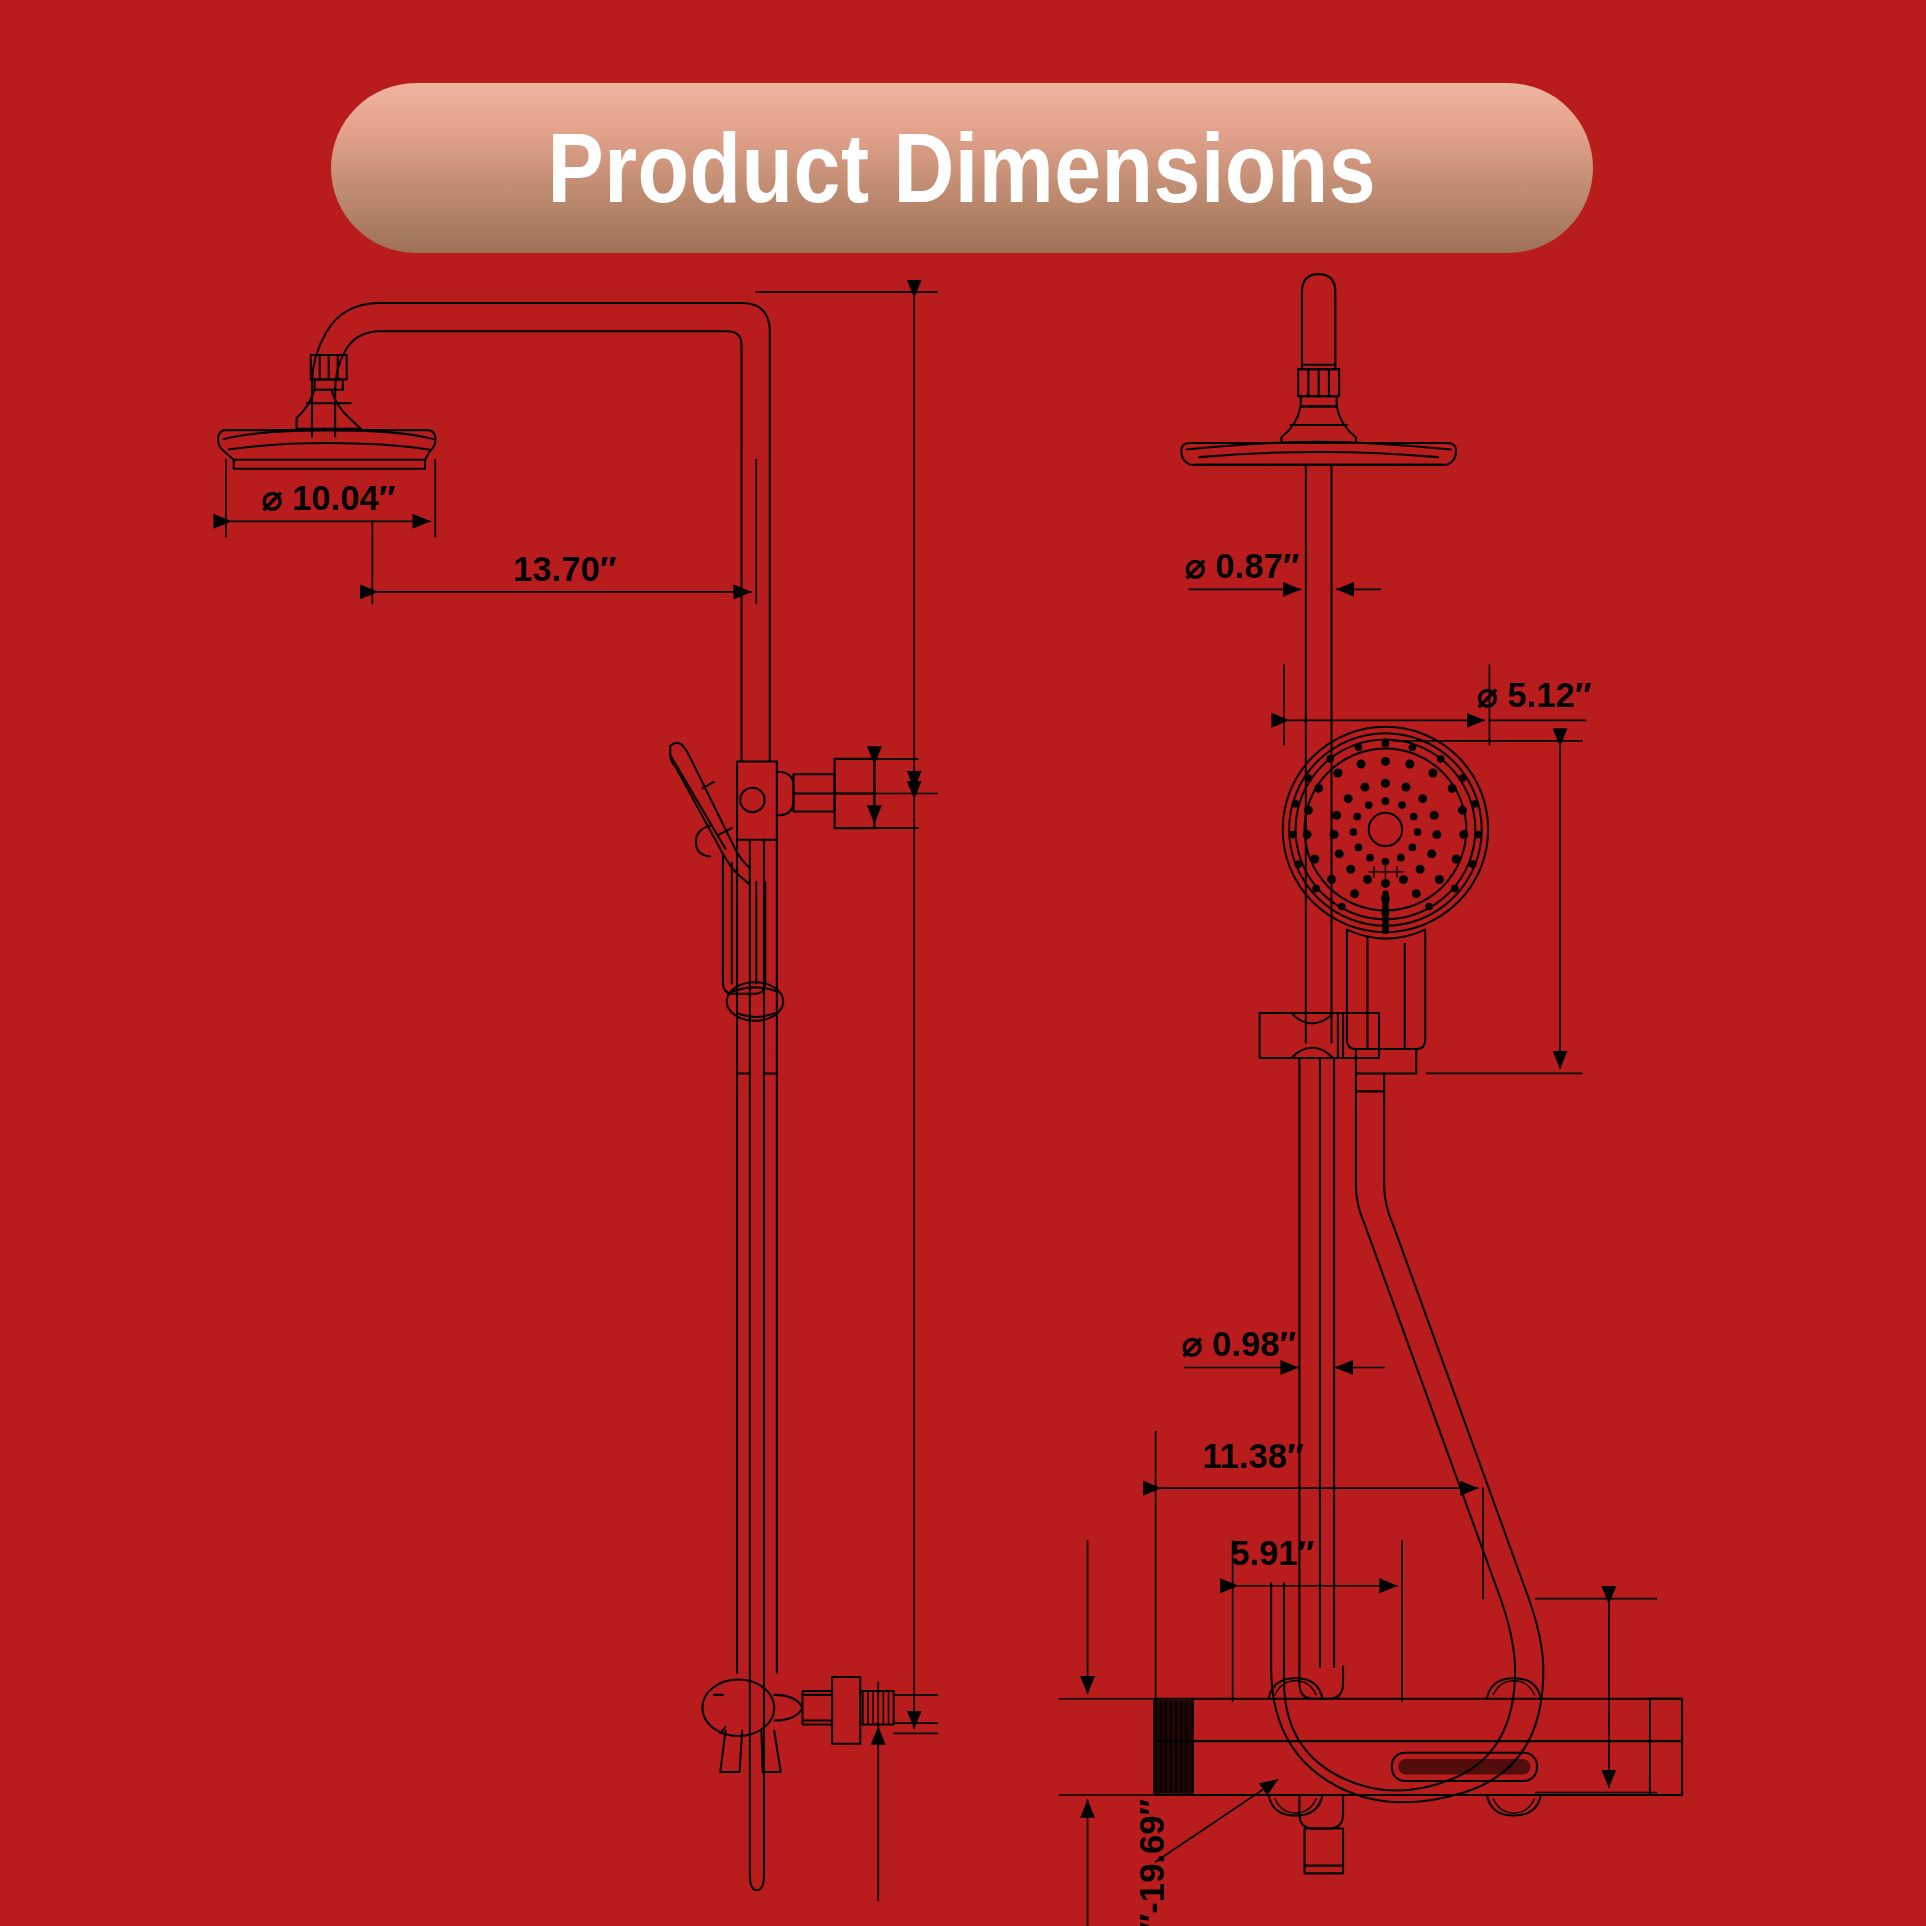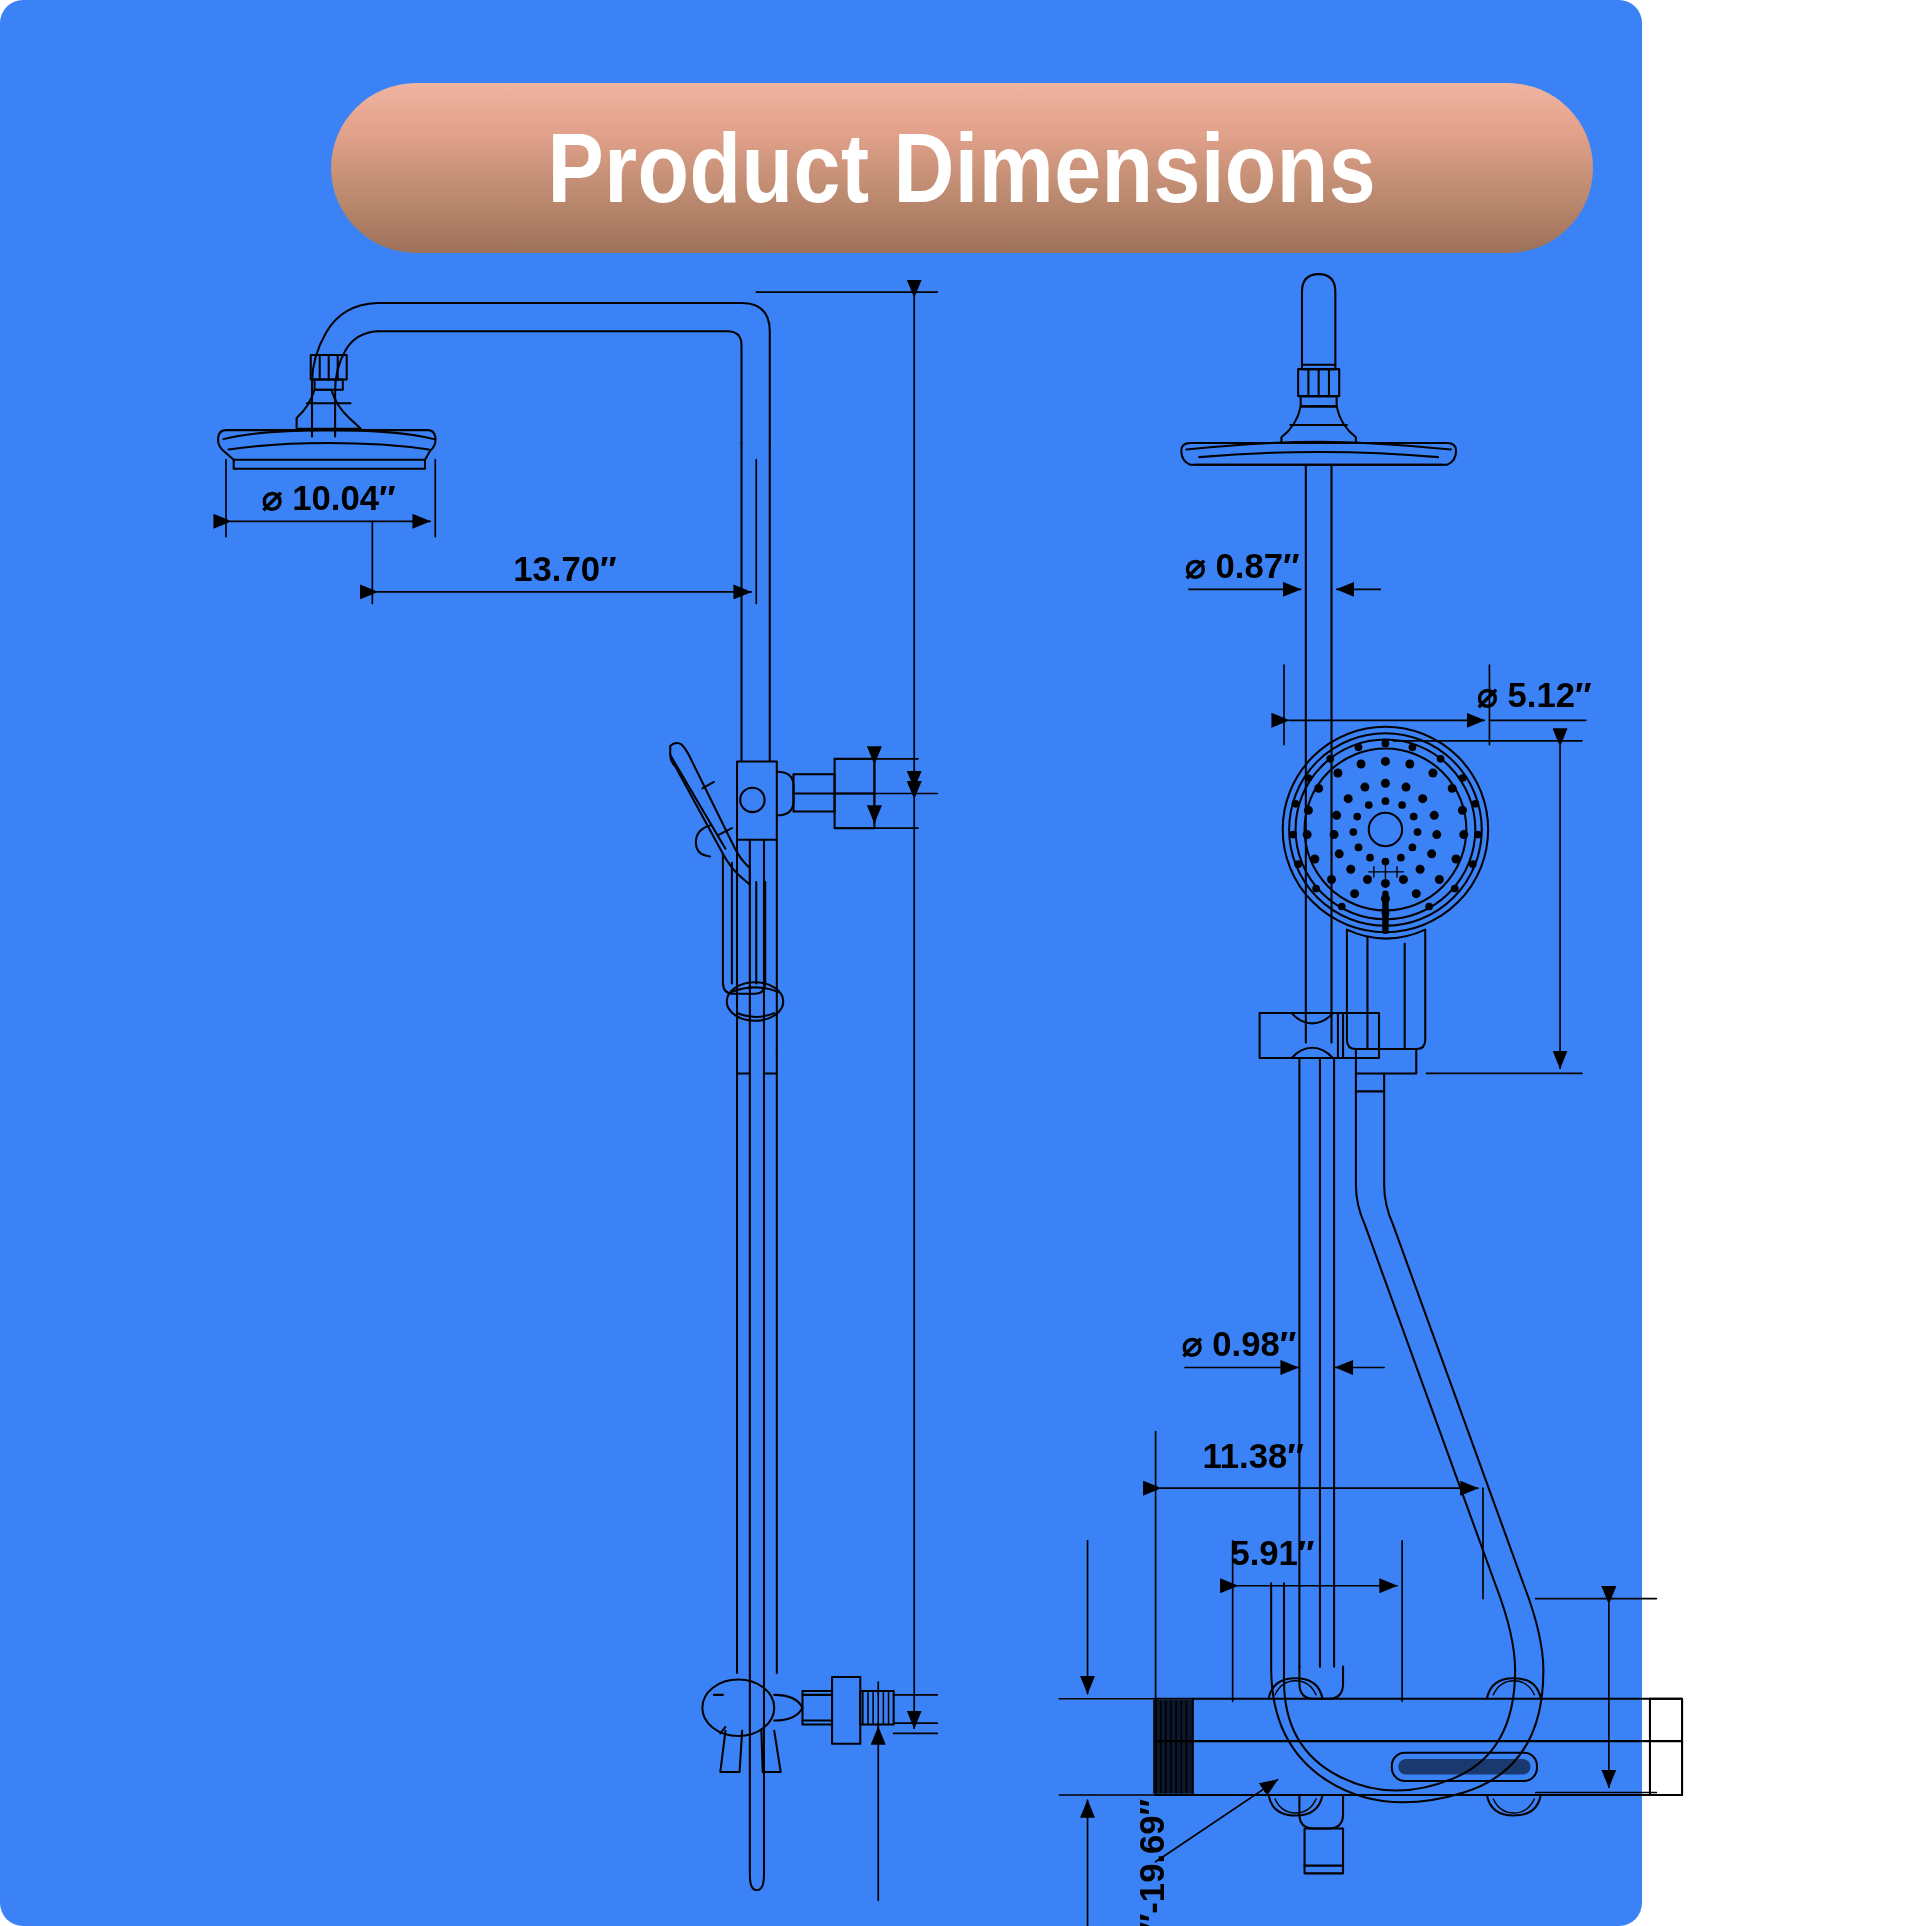--- a/index.html
+++ b/index.html
@@ -1,17 +1,17 @@
 <!DOCTYPE html>
 <html style="font-size:10.3px"><head>
 <meta charset="utf-8">
 <style>
   html,body{margin:0;padding:0;background:#ffffff;}
   body{width:1926px;height:1926px;font-family:"Liberation Sans",sans-serif;overflow:hidden;}
-  #stage{position:relative;width:1642px;height:1926px;background:#3b82f6;border-radius:23px;}
+  #stage{position:relative;width:1926px;height:1926px;background:#b91c1c;}
 
   
   .banner{
     position:absolute;left:331px;top:83px;width:1262px;height:170px;
     border-radius:85px;
     background:linear-gradient(180deg,#eeb5a1 0%,#e5a38d 26%,#c08d72 62%,#9d7158 100%);
     display:flex;align-items:center;justify-content:center;
   }
   .banner-text{
     color:#ffffff;font-size:98px;font-weight:700;letter-spacing:0.6px;

